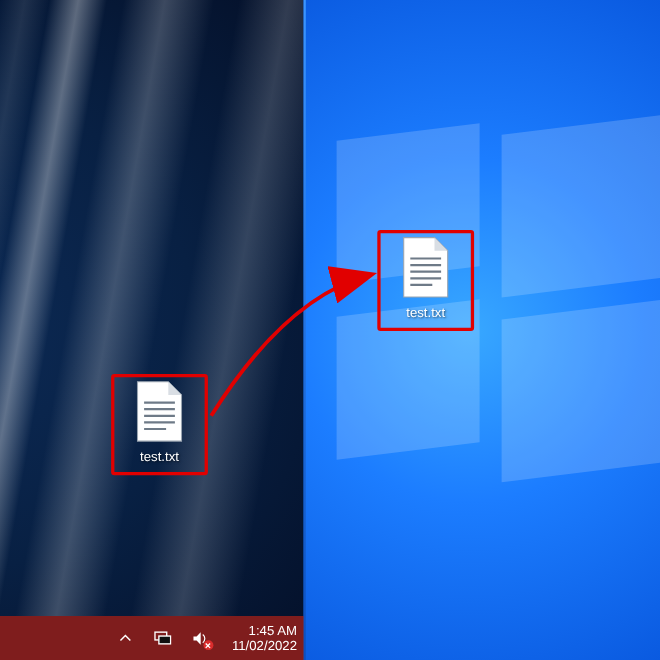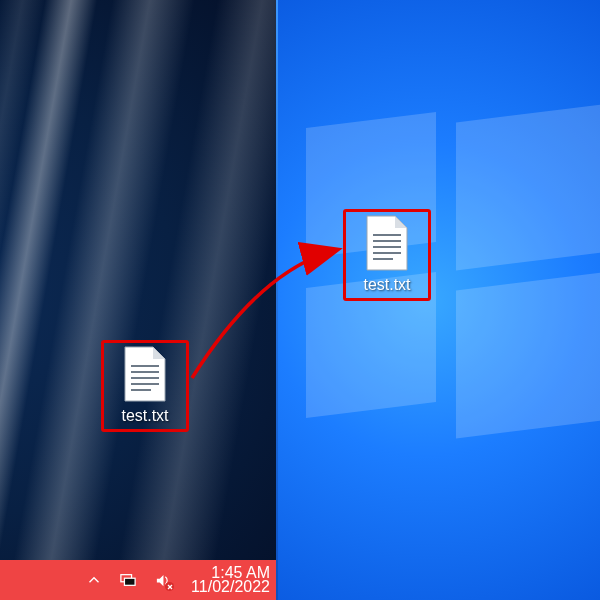--- a/index.html
+++ b/index.html
@@ -79,21 +79,21 @@
     cursor: pointer;
   }
   .desktop-icon .doc {
     width: 44px; height: 56px;
     margin: 0 auto 4px auto;
     position: relative;
   }
   .desktop-icon .label {
     display: inline-block;
     color: #fff;
-    font-size: 16px;
+    font-size: 12px;
     padding: 1px 4px;
     text-shadow: 1px 1px 2px rgba(0,0,0,0.6);
     white-space: nowrap;
   }
   .icon-left { left: 108px; top: 346px; }
   .icon-right{ left: 350px; top: 215px; }
 
   .highlight-box {
     position: absolute;
     border: 3px solid #e10000;
@@ -110,26 +110,26 @@
     left: 0; top: 0;
     width: 600px; height: 600px;
     pointer-events: none;
   }
 
   
   .taskbar {
     position: absolute;
     left: 0; bottom: 0;
     width: 276px; height: 40px;
-    background: #ef4444;
+    background: #7f1d1d;
     display: flex;
     align-items: center;
     justify-content: flex-end;
     color: #fff;
-    font-size: 16px;
+    font-size: 12px;
     padding-right: 6px;
     box-sizing: border-box;
     gap: 16px;
   }
   .tray-icon {
     display: flex;
     align-items: center;
     justify-content: center;
     width: 18px; height: 18px;
   }

